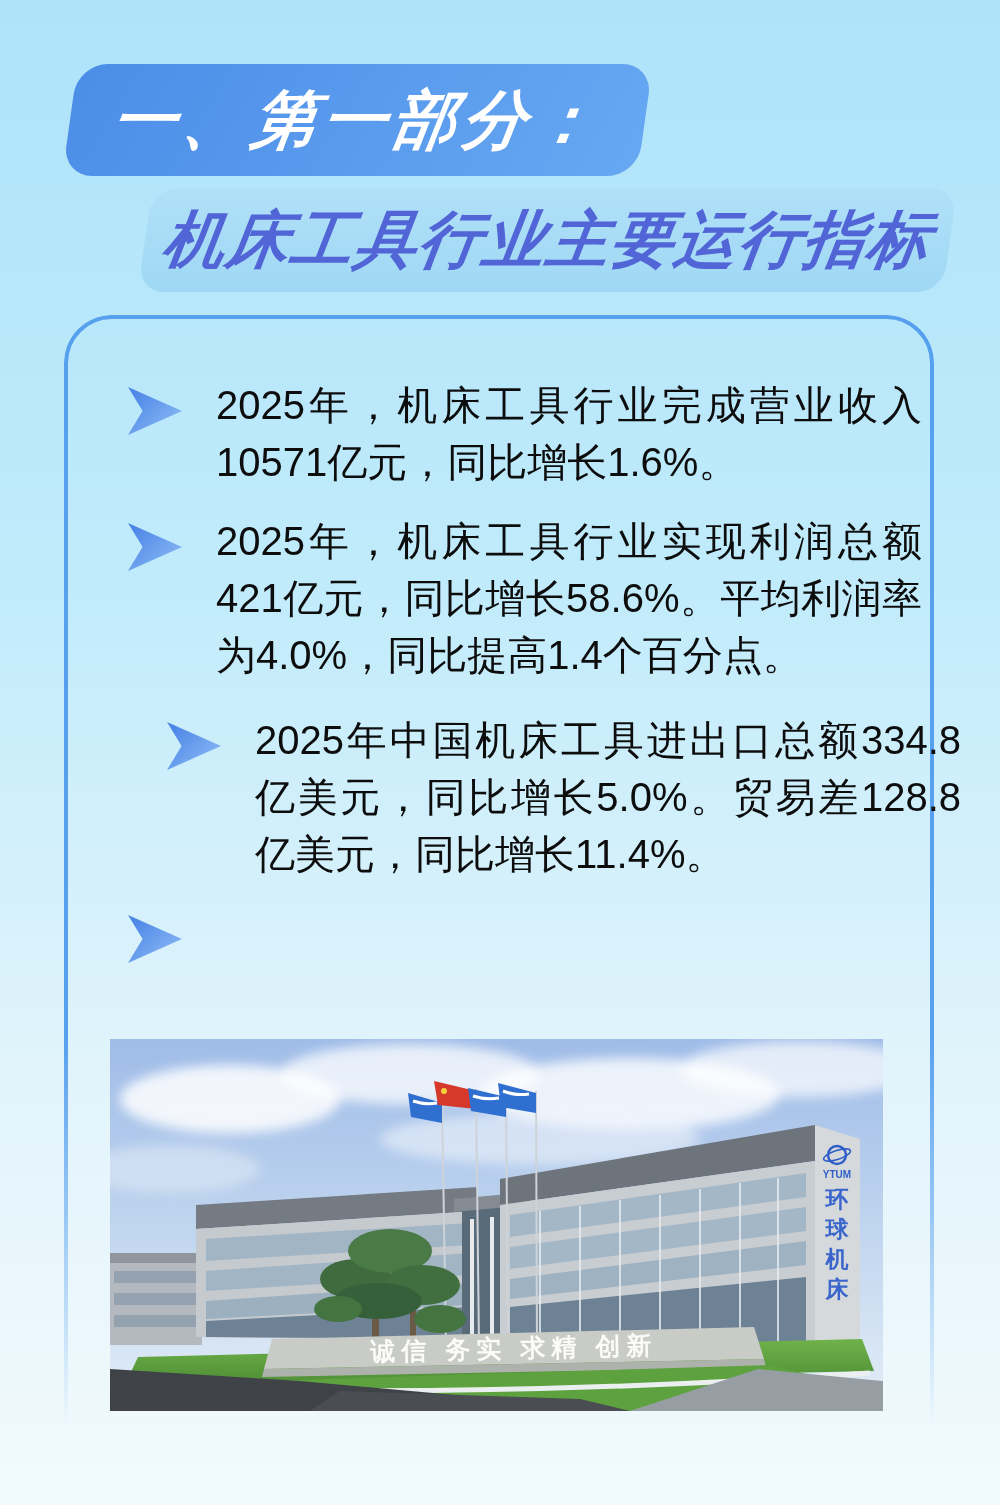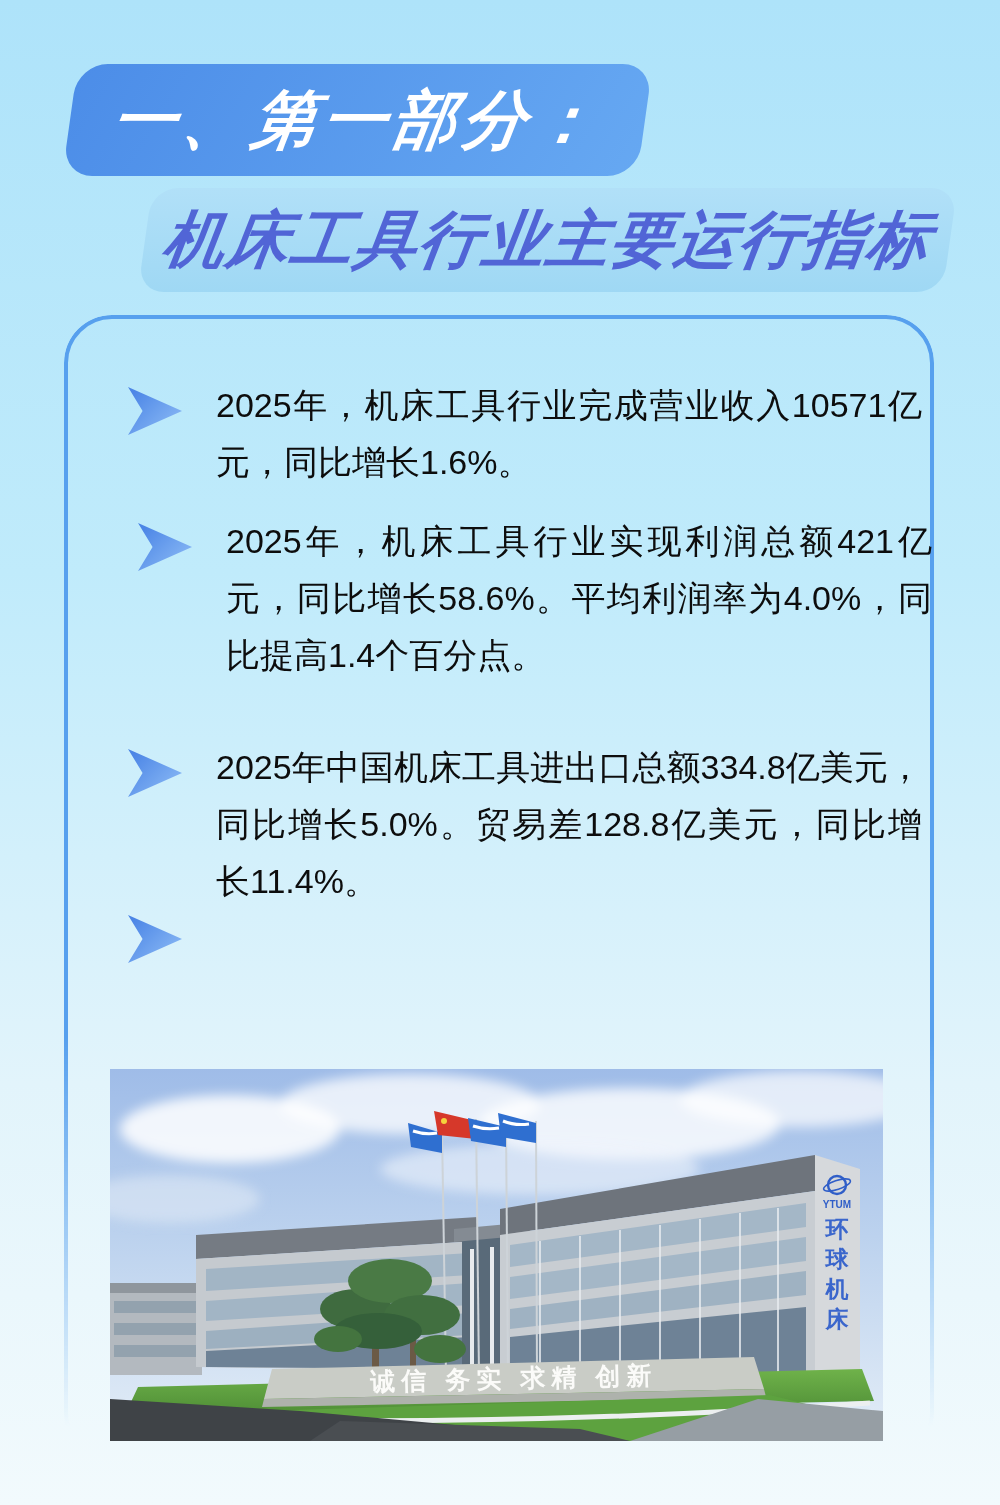--- a/index.html
+++ b/index.html
@@ -38,29 +38,29 @@
     mask-image:linear-gradient(180deg,#000 63%,rgba(0,0,0,0) 97%);
   }
   .bullet{position:absolute;left:0;width:100%;}
   .bullet .arrow-icon{
     position:absolute;left:64px;top:10px;width:54px;height:48px;
     background:linear-gradient(135deg,#4c86e6 10%,#8ab9f5 90%);
     clip-path:polygon(0 0,100% 50%,0 100%,27% 50%);
   }
   .bullet .btxt{
     margin:0 0 0 152px;width:706px;
-    font-size:34px;line-height:57px;font-weight:500;color:#0d0d0d;
+    font-size:40px;line-height:57px;font-weight:500;color:#0d0d0d;
     text-align:justify;
   }
   .bullet-1{top:62px;}
-  .bullet-2{top:198px;margin-left:10px;}
-  .bullet-3{top:424px;}
+  .bullet-2{top:198px;}
+  .bullet-3{top:397px;margin-left:39px;}
   .bullet-4{top:590px;}
   .photo{
-    position:absolute;left:46px;top:754px;width:773px;height:372px;
+    position:absolute;left:46px;top:724px;width:773px;height:372px;
     overflow:hidden;
   }
   .photo svg{display:block;width:773px;height:372px;}
 </style>
 </head>
 <body>
 
 <div class="banner-part">
   <span class="txt">一、第一部分：</span>
 </div>

